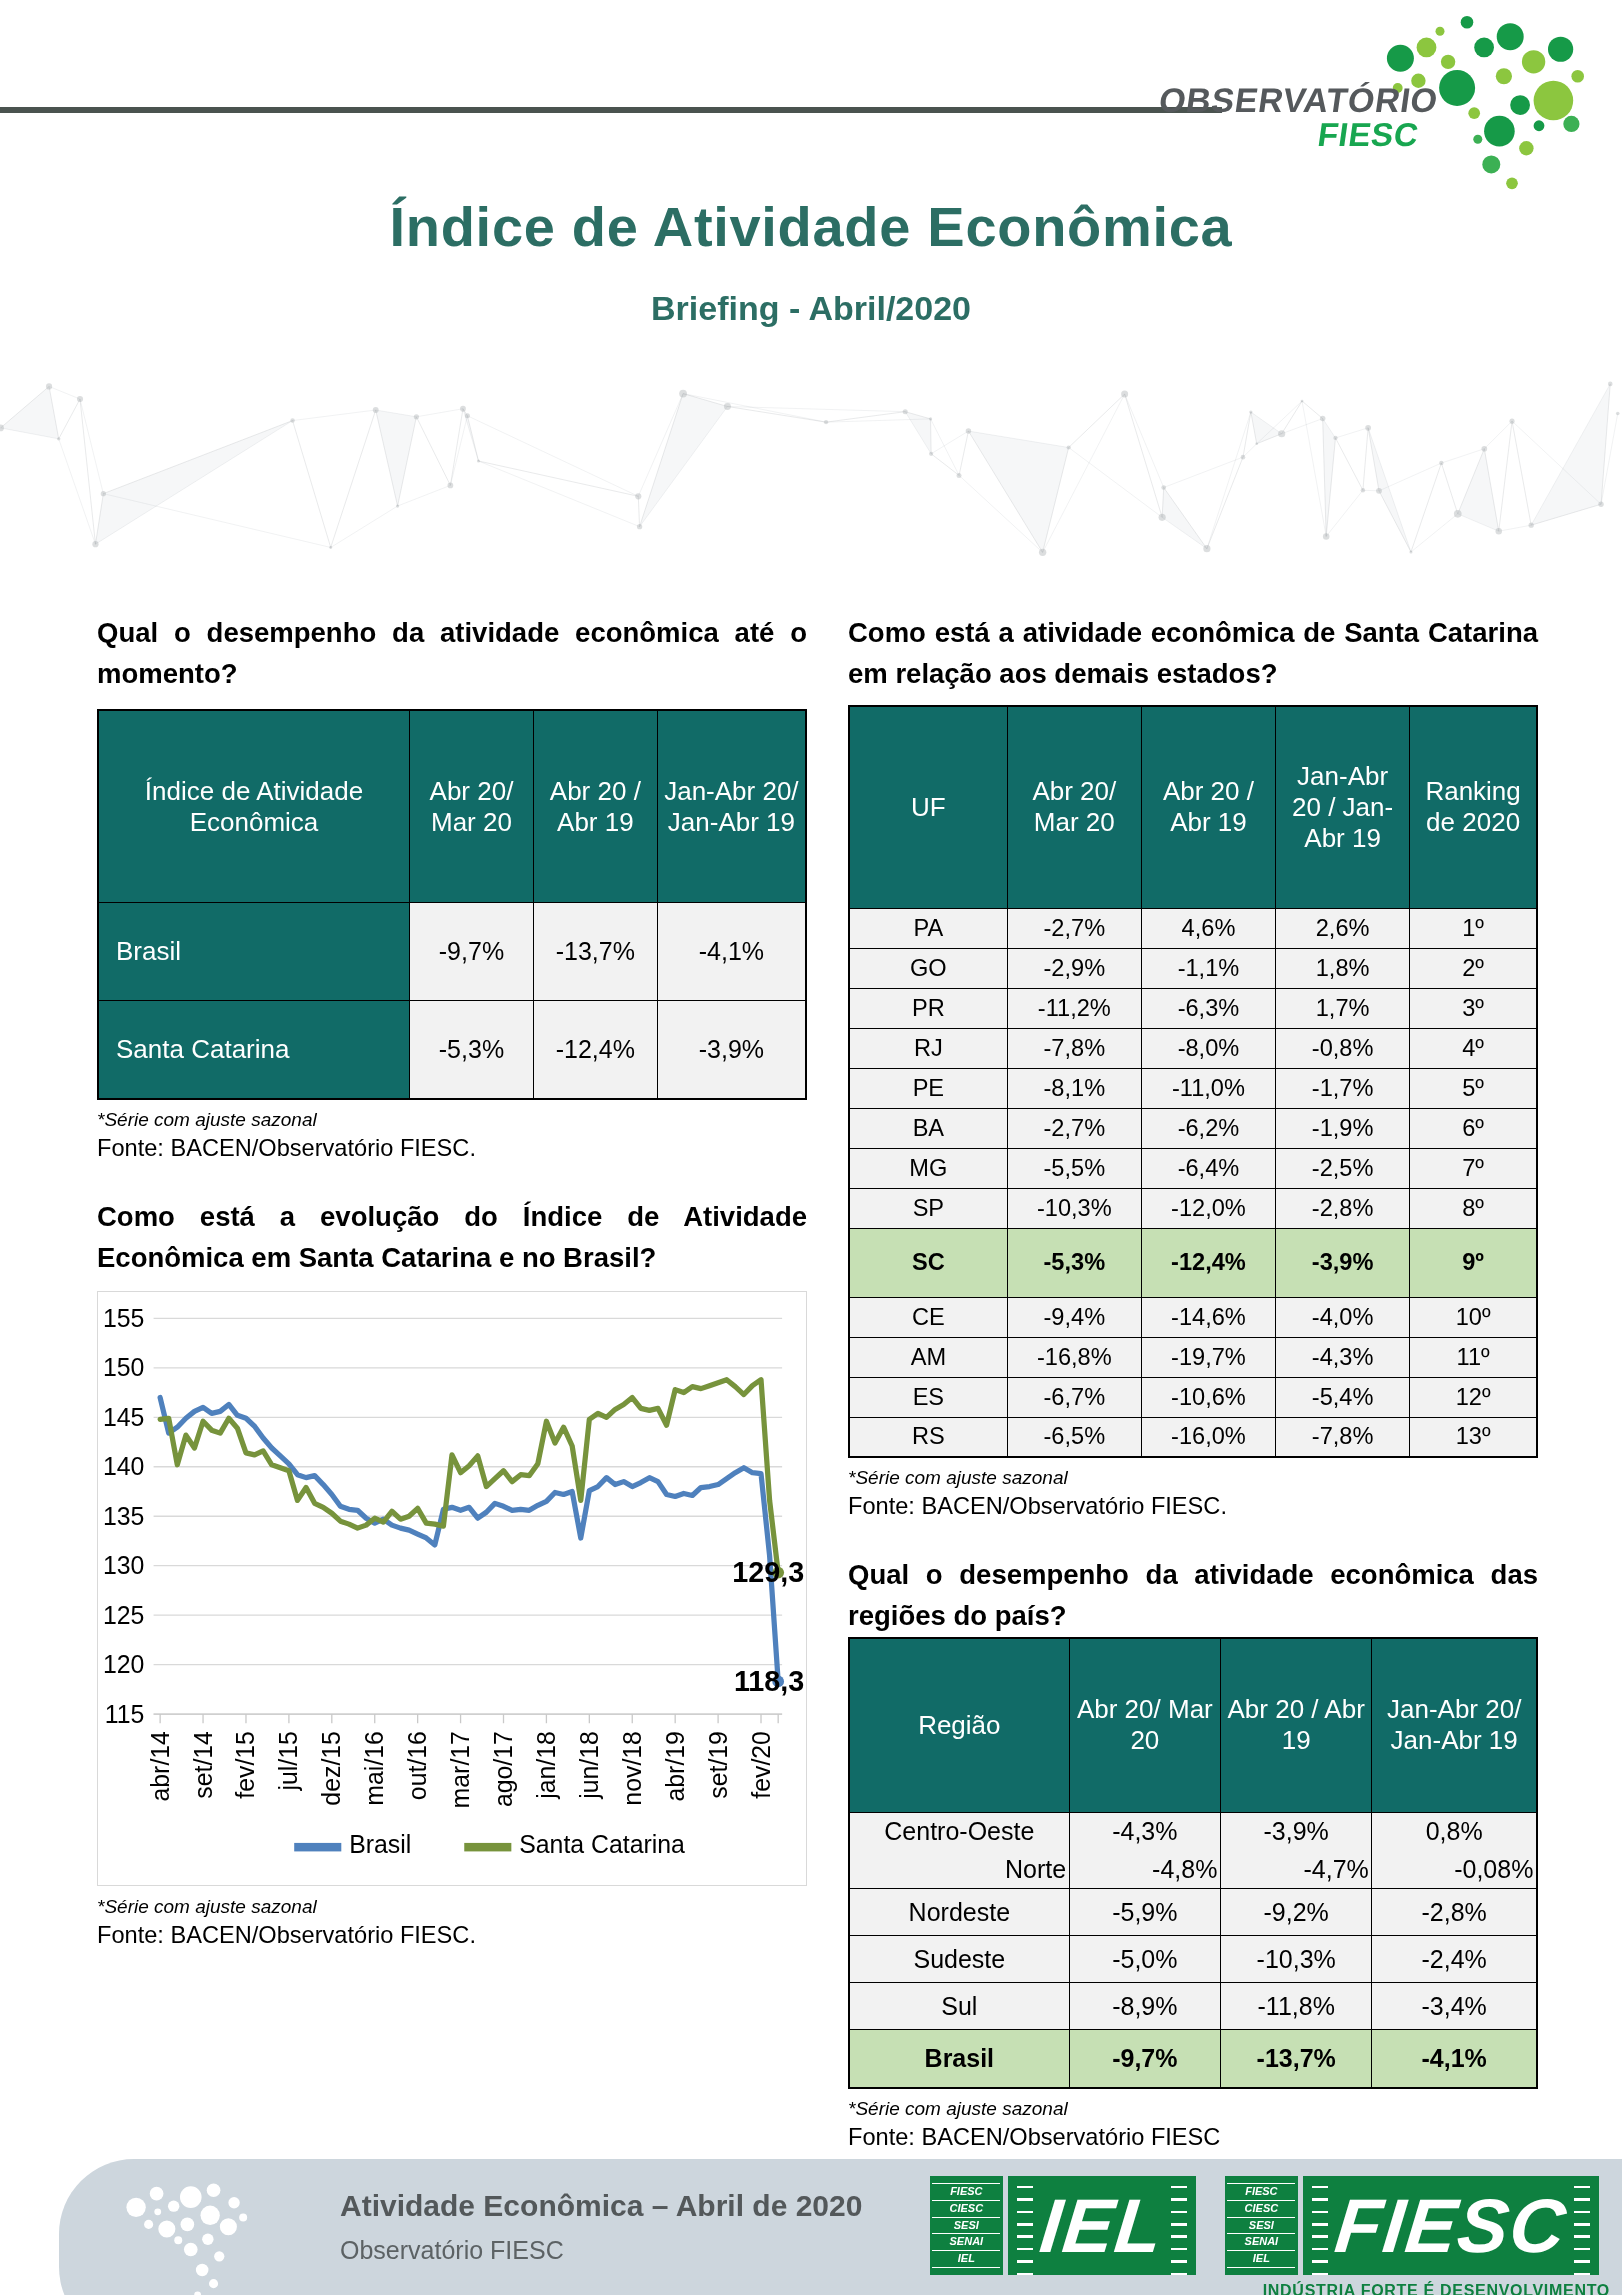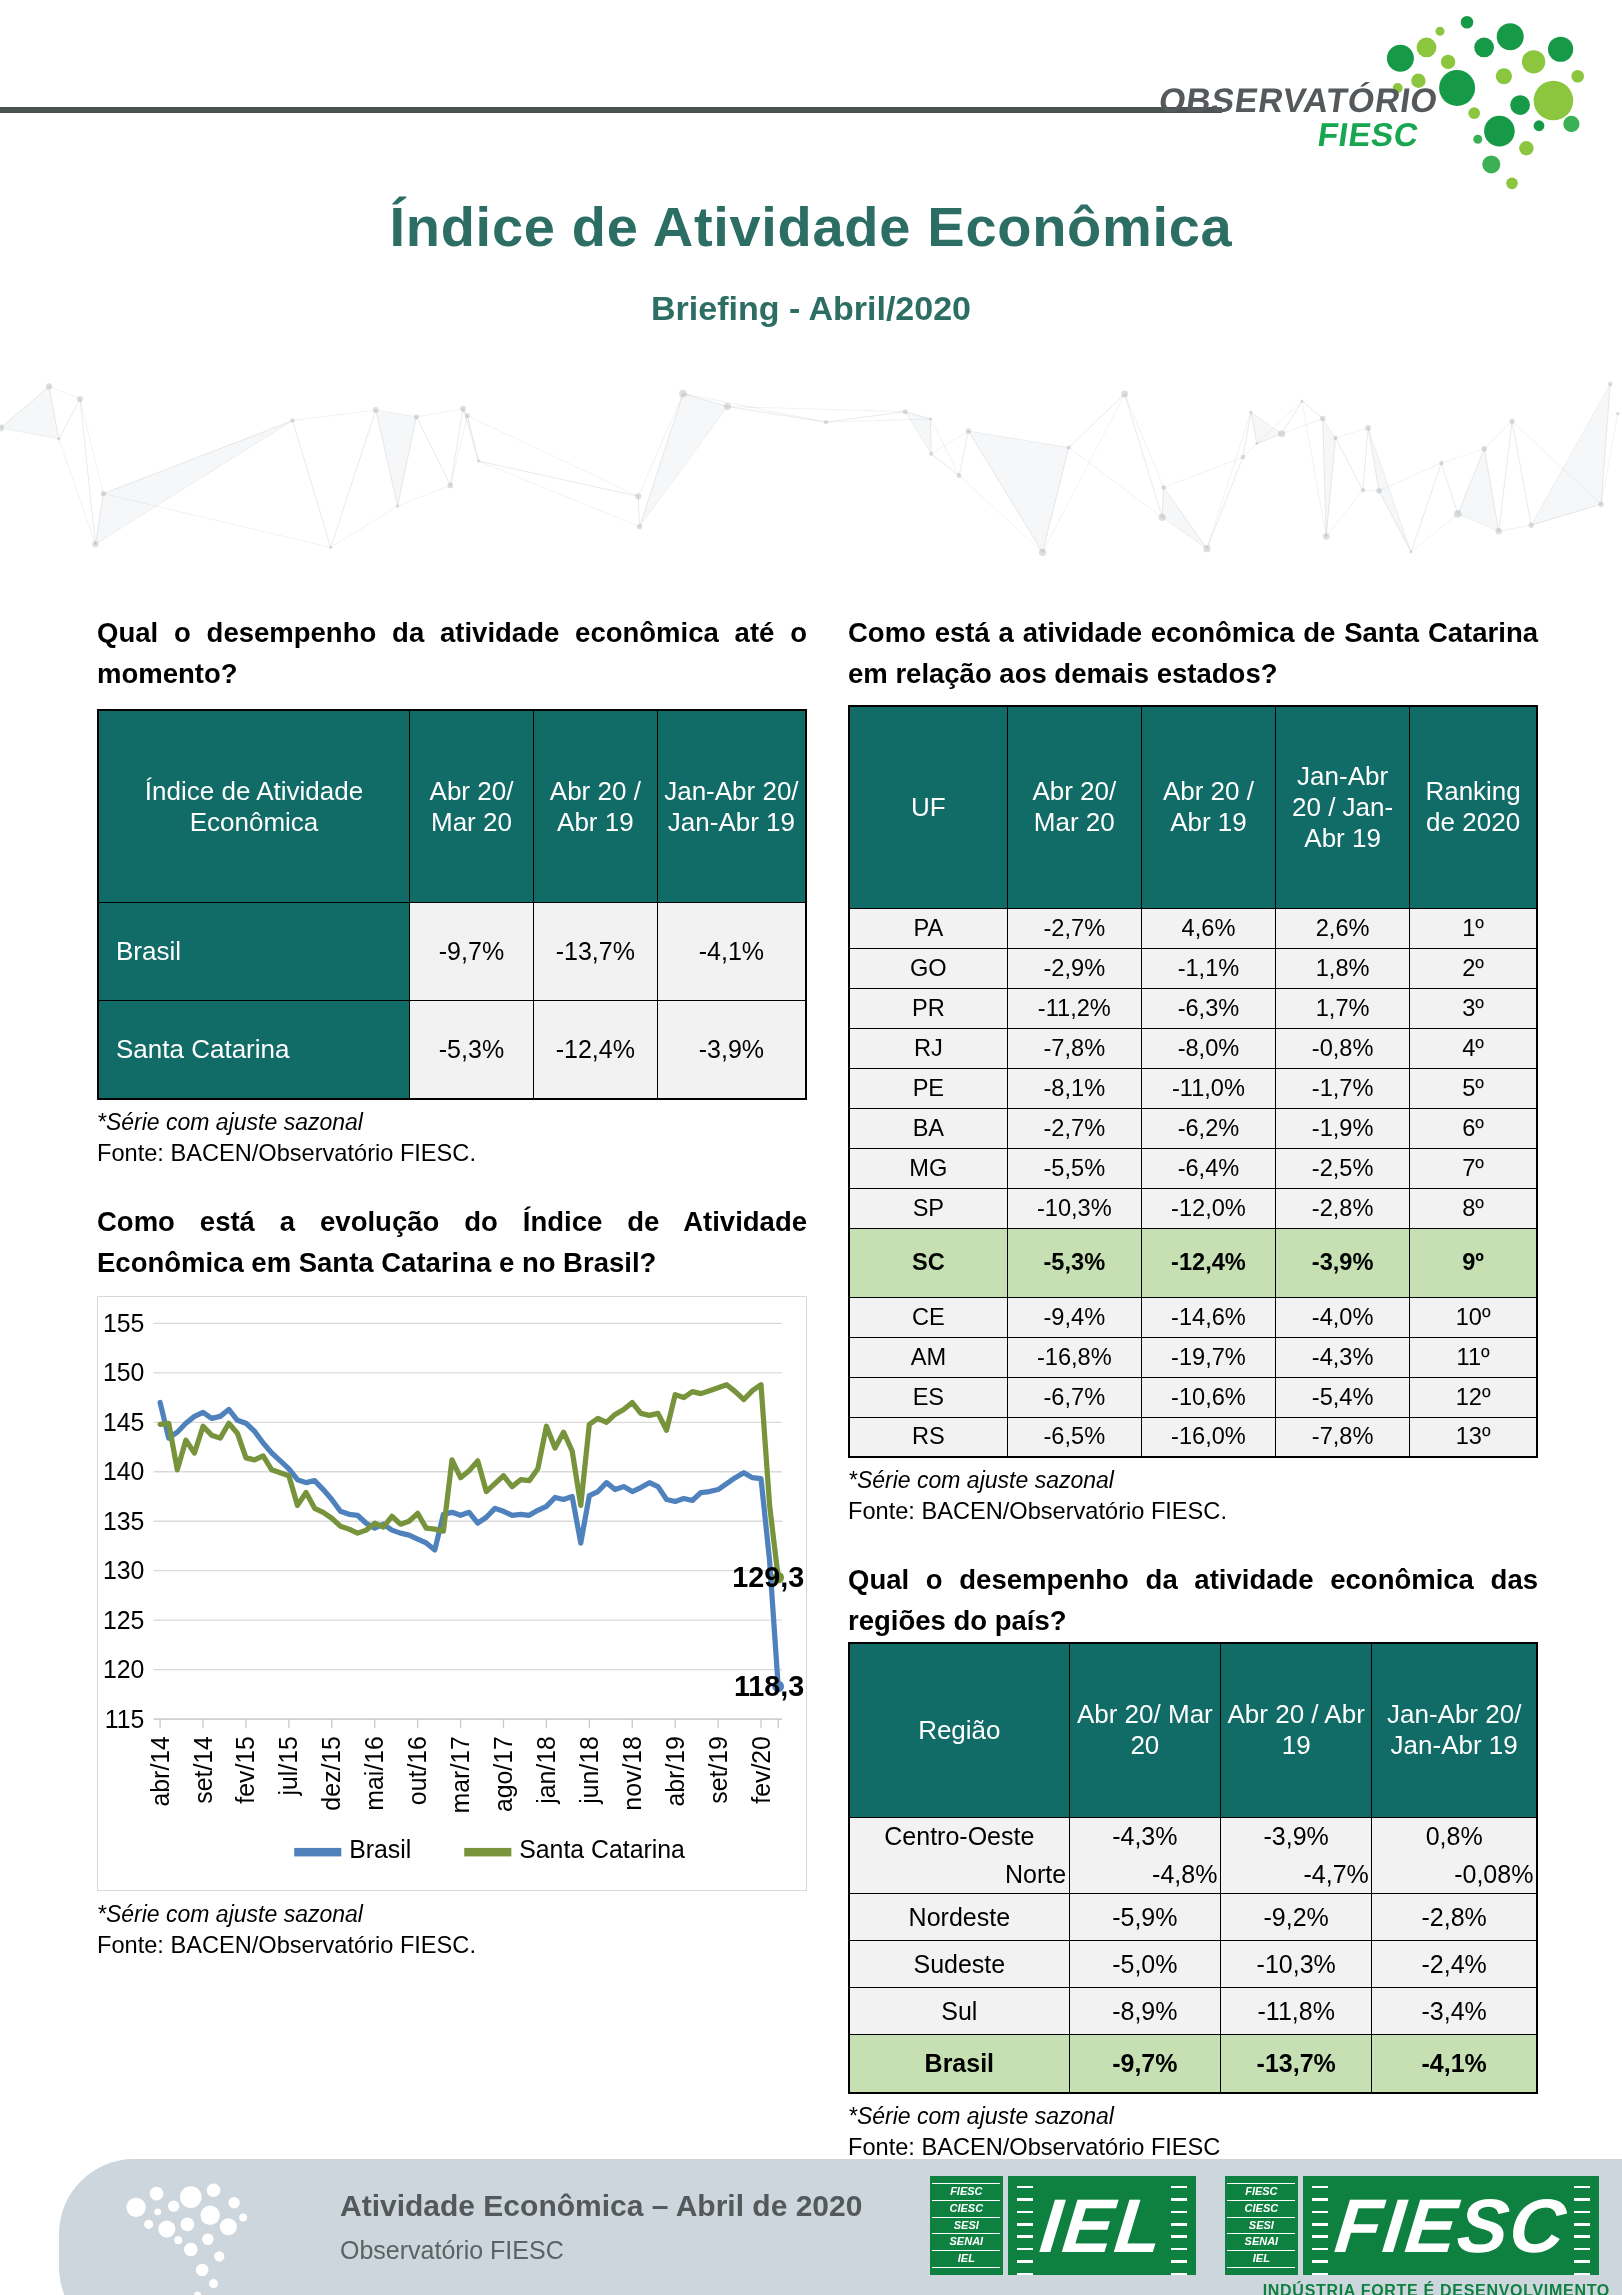--- a/index.html
+++ b/index.html
@@ -41,21 +41,21 @@
   #table2 thead th{height:202px;font-size:26px;}
   #table2 td{height:40px;background:var(--cell);font-size:23.6px;padding:1.3px 2.6px;}
   #table2 tr.hl td{background:var(--hl);font-weight:bold;height:69px;}
   
   #table3{margin-top:0;}
   #table3 thead th{height:175px;font-size:26px;}
   #table3 td{height:47px;background:var(--cell);font-size:25px;padding:1.3px 2.6px;}
   #table3 tr.joined td{border-bottom:none;height:38px;}
   #table3 tr.joined2 td{border-top:none;height:38px;text-align:right;}
   #table3 tr.hl td{background:var(--hl);font-weight:bold;height:58px;}
-  .note{font-style:italic;font-size:23px;margin-top:9.2px;}
+  .note{font-style:italic;font-size:19px;margin-top:9.2px;}
   .src{font-size:23.6px;margin-top:3.9px;}
   .gap-lg{height:34px;}
   
   .chart-box{margin-top:13px;width:710px;height:595px;border:1.3px solid #d9d9d9;
         box-sizing:border-box;background:#fff;}
   .chart-box svg{overflow:visible;display:block;}
   
   .footer-bar{position:absolute;left:59px;top:2133px;width:1563px;height:183px;
         background:var(--bar);border-radius:75px 0 0 75px;margin-top:26px;}
   .footer-dots{position:absolute;left:52px;top:13px;width:196px;height:131px;}

